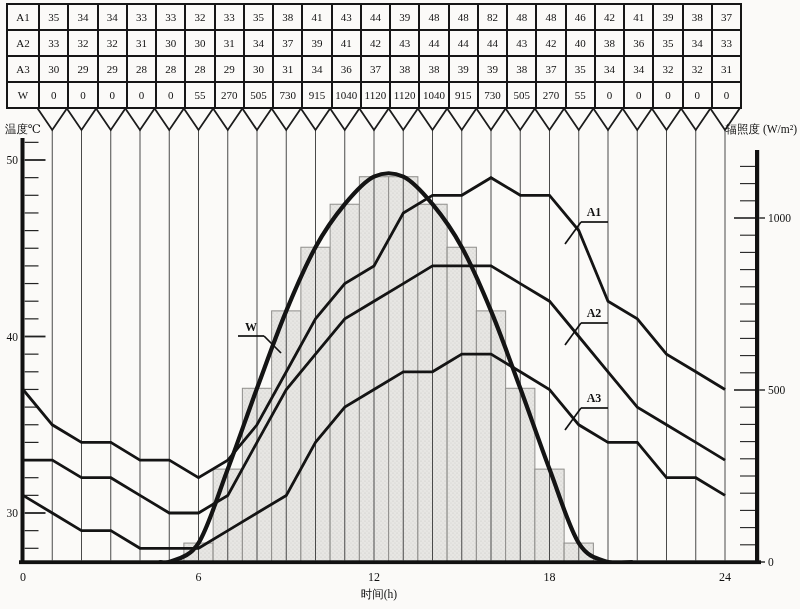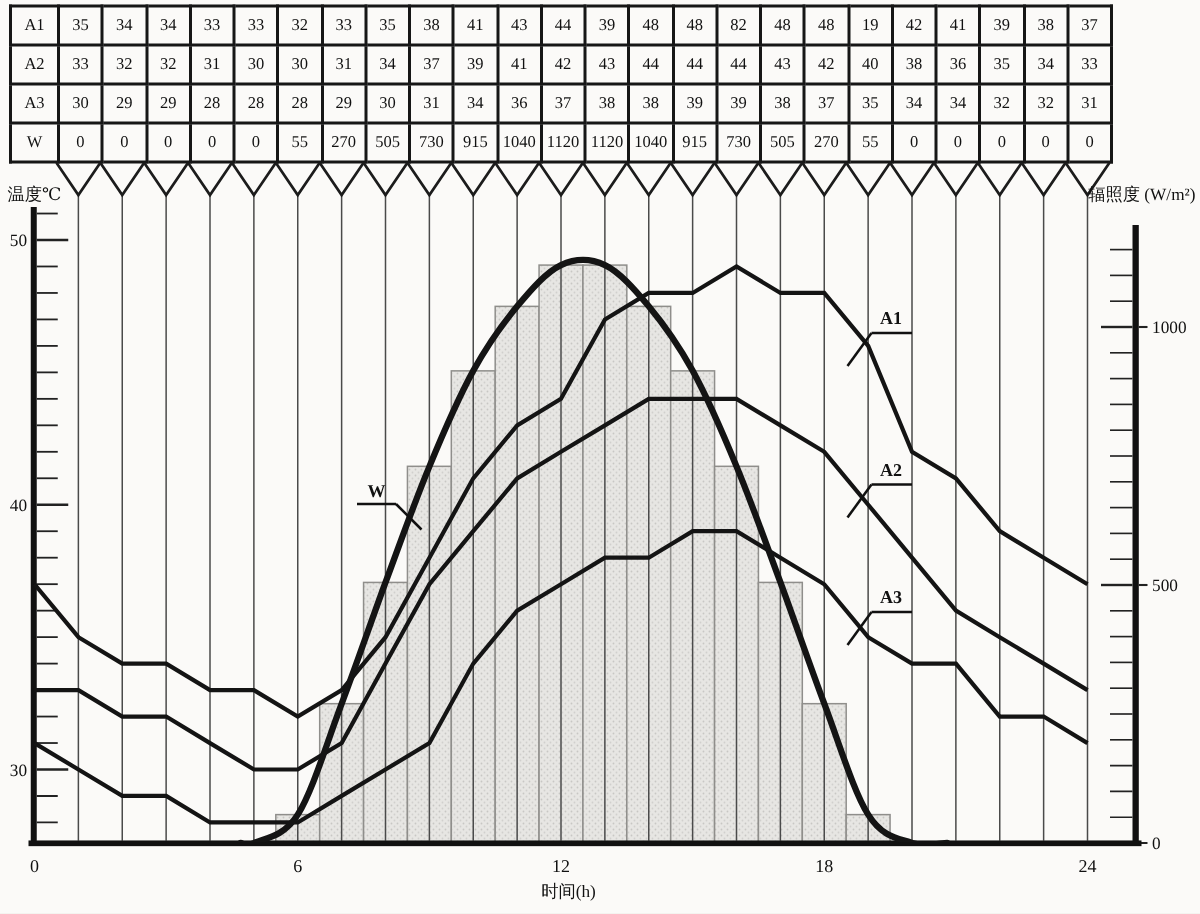--- a/index.html
+++ b/index.html
@@ -69,21 +69,21 @@
           <td>38</td>
           <td>41</td>
           <td>43</td>
           <td>44</td>
           <td>39</td>
           <td>48</td>
           <td>48</td>
           <td>82</td>
           <td>48</td>
           <td>48</td>
-          <td>19</td>
+          <td>46</td>
           <td>42</td>
           <td>41</td>
           <td>39</td>
           <td>38</td>
           <td>37</td>
         </tr>
         <tr>
           <th>A2</th>
           <td>33</td>
           <td>32</td>

